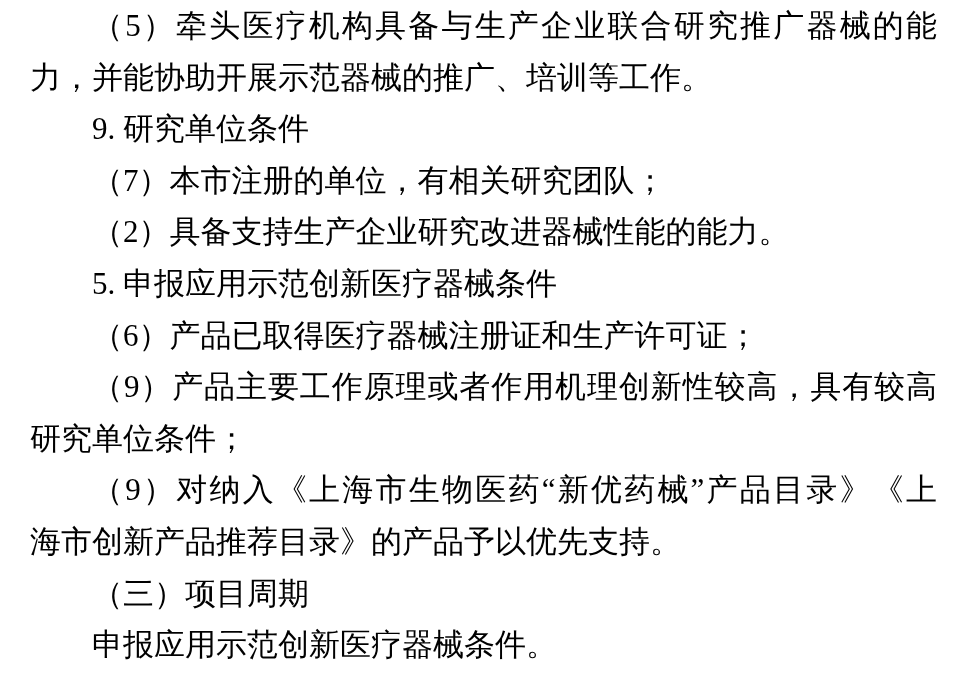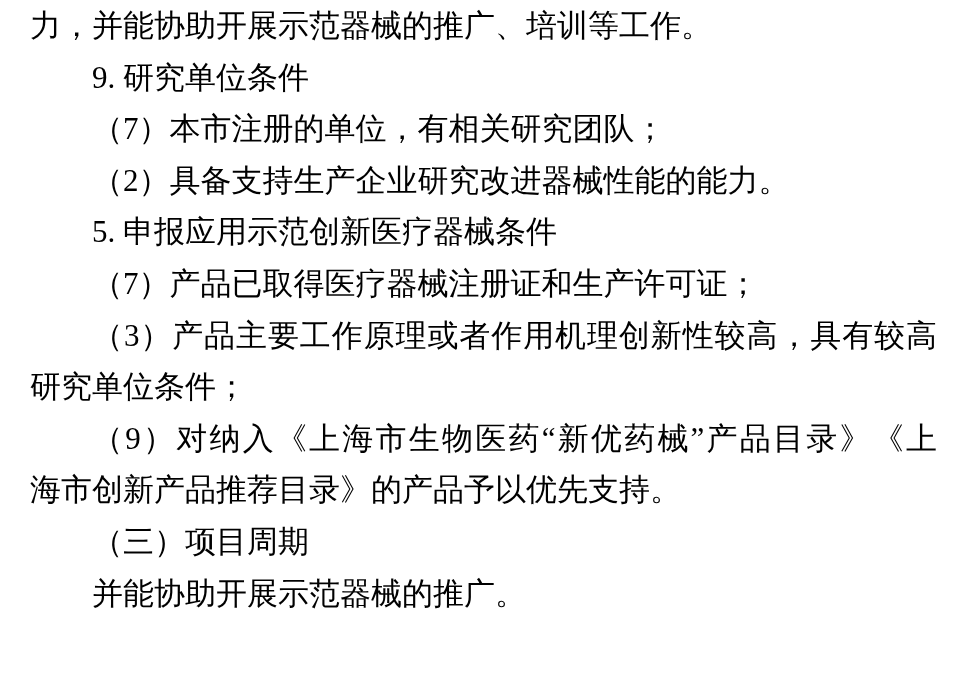--- a/index.html
+++ b/index.html
@@ -38,25 +38,26 @@
     text-align-last: justify;
   }
   .bold {
     font-weight: normal;
   }
 </style>
 </head>
 <body>
 
 <div class="doc">
+  <p class="ln indent justify">（5）牵头医疗机构具备与生产企业联合研究推广器械的能</p>
   <p class="ln">力，并能协助开展示范器械的推广、培训等工作。</p>
   <p class="ln indent">9. 研究单位条件</p>
   <p class="ln indent">（7）本市注册的单位，有相关研究团队；</p>
   <p class="ln indent">（2）具备支持生产企业研究改进器械性能的能力。</p>
   <p class="ln indent">5. 申报应用示范创新医疗器械条件</p>
-  <p class="ln indent">（7）产品已取得医疗器械注册证和生产许可证；</p>
-  <p class="ln indent justify">（3）产品主要工作原理或者作用机理创新性较高，具有较高</p>
+  <p class="ln indent">（6）产品已取得医疗器械注册证和生产许可证；</p>
+  <p class="ln indent justify">（9）产品主要工作原理或者作用机理创新性较高，具有较高</p>
   <p class="ln">研究单位条件；</p>
   <p class="ln indent justify">（9）对纳入《上海市生物医药“新优药械”产品目录》《上</p>
   <p class="ln">海市创新产品推荐目录》的产品予以优先支持。</p>
   <p class="ln indent bold">（三）项目周期</p>
-  <p class="ln indent">并能协助开展示范器械的推广。</p>
+  <p class="ln indent">申报应用示范创新医疗器械条件。</p>
 </div>
 
 </body></html>

